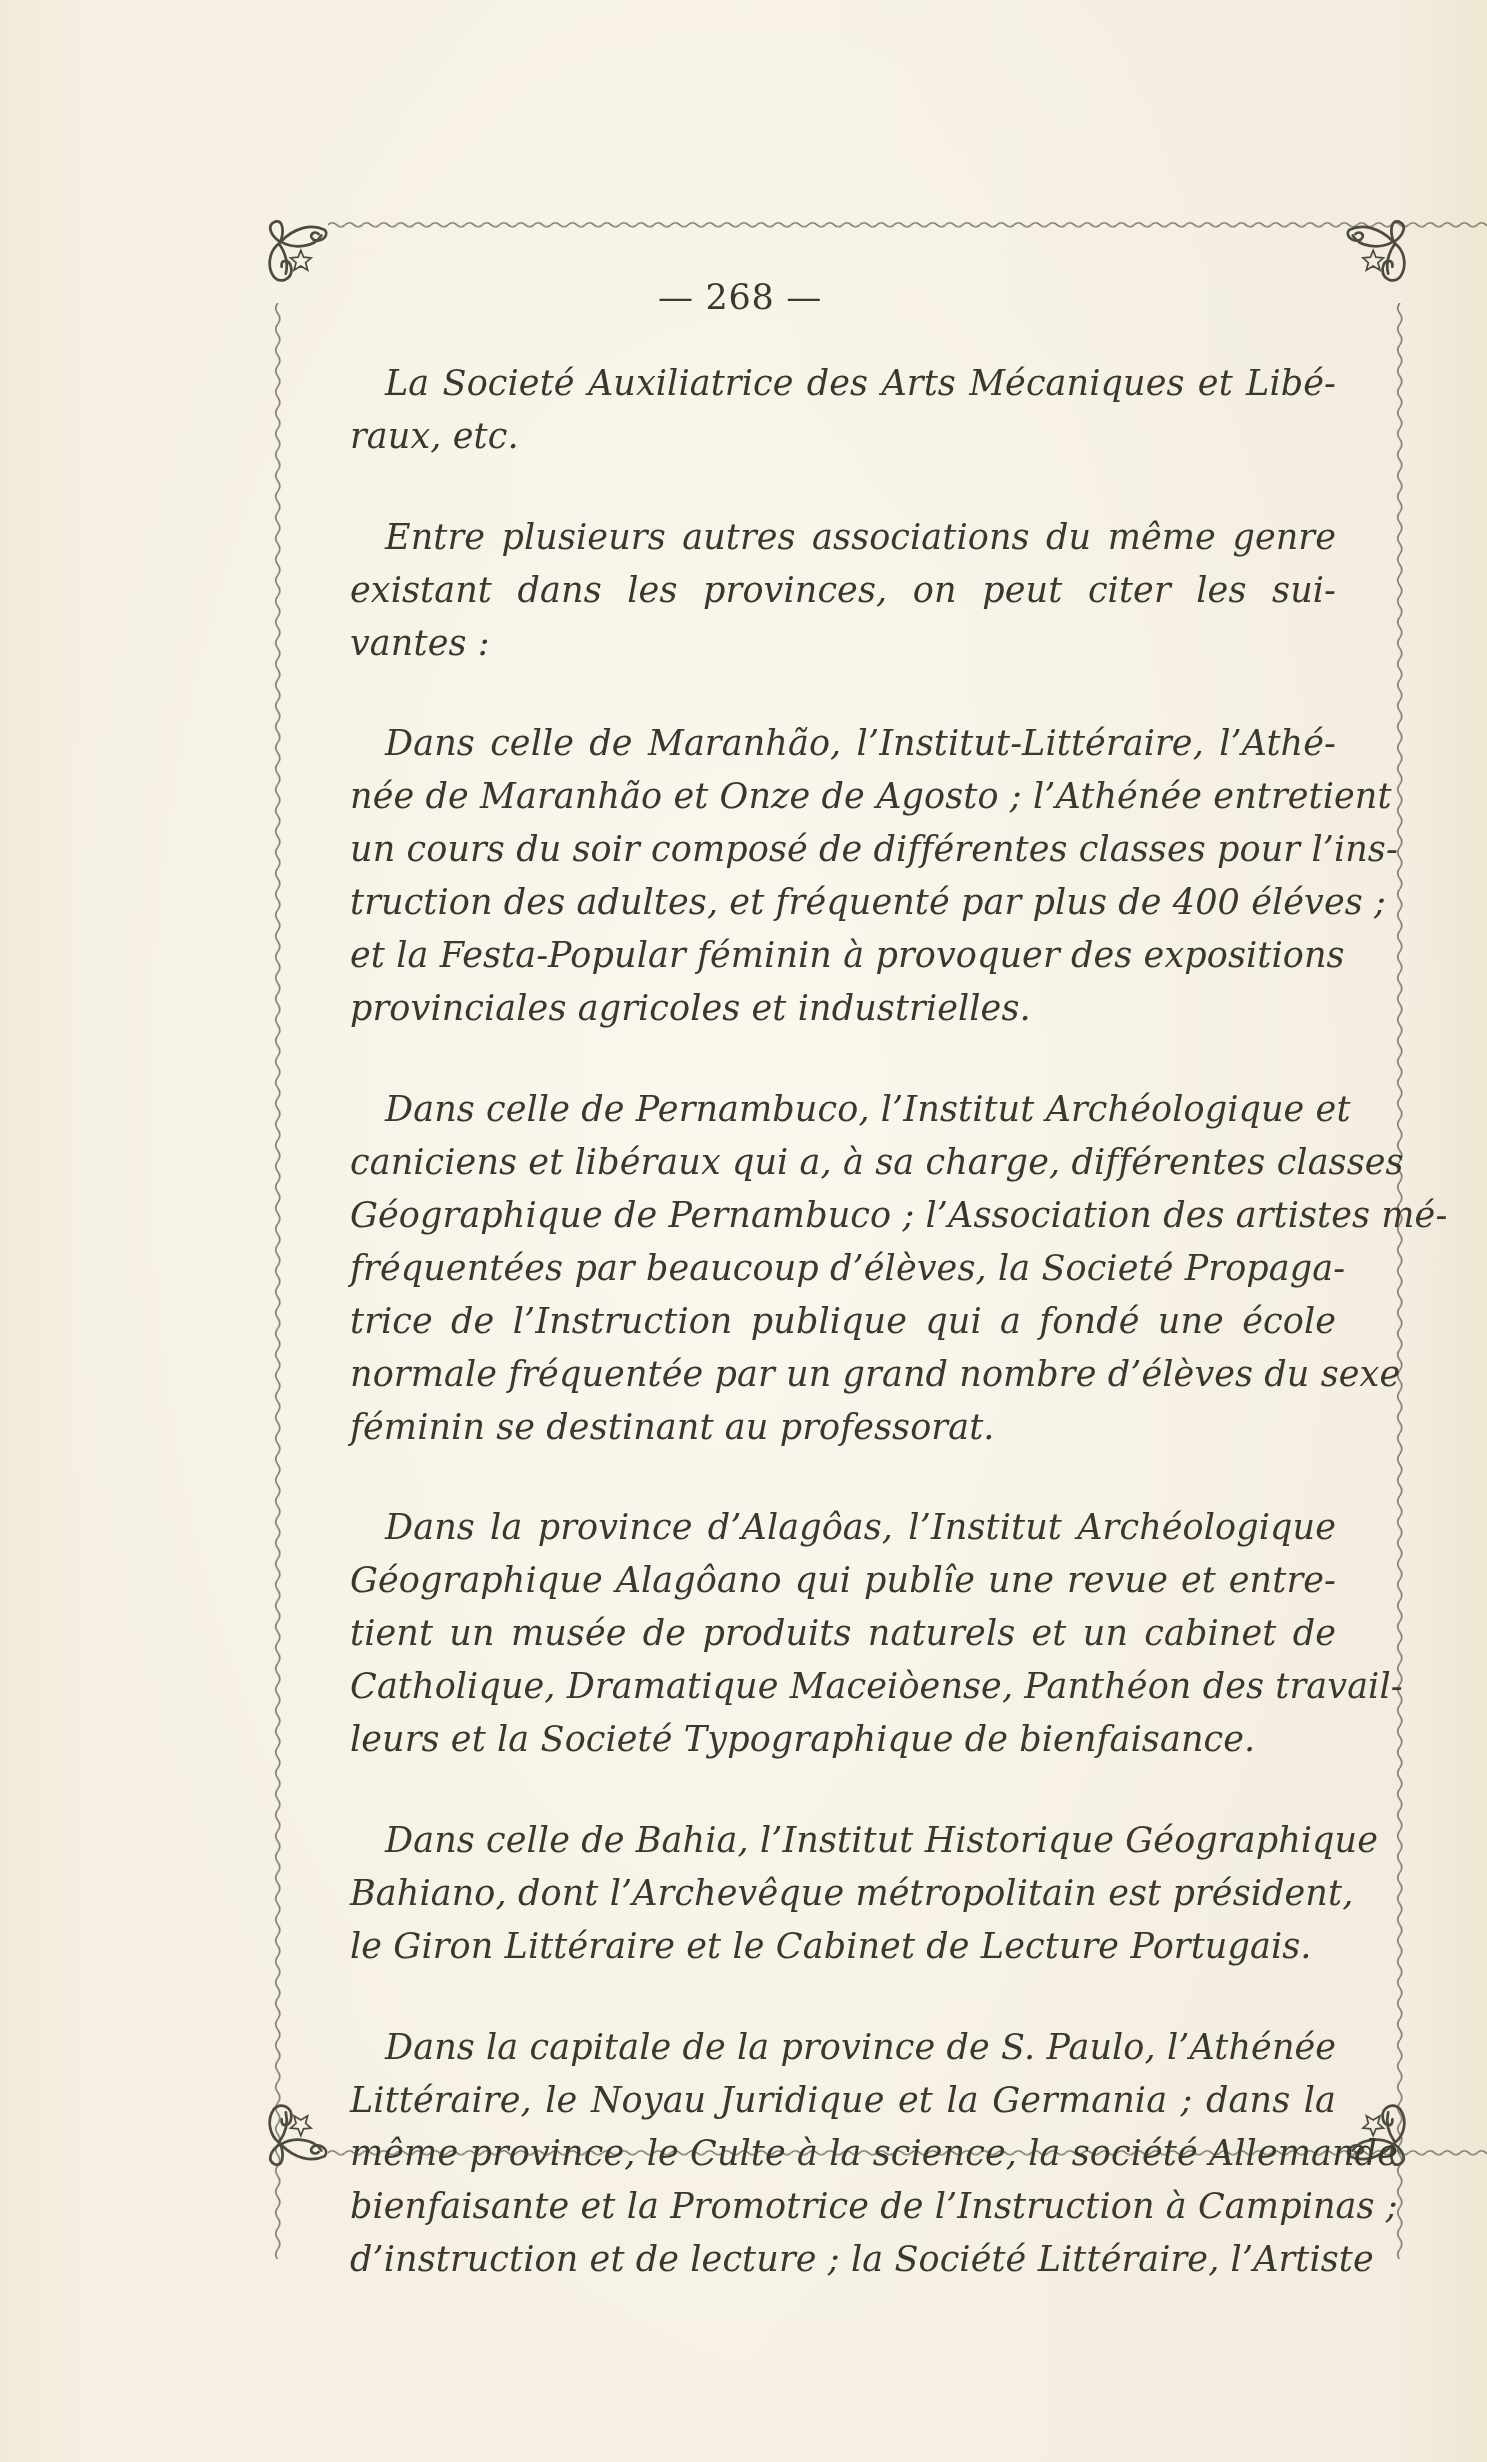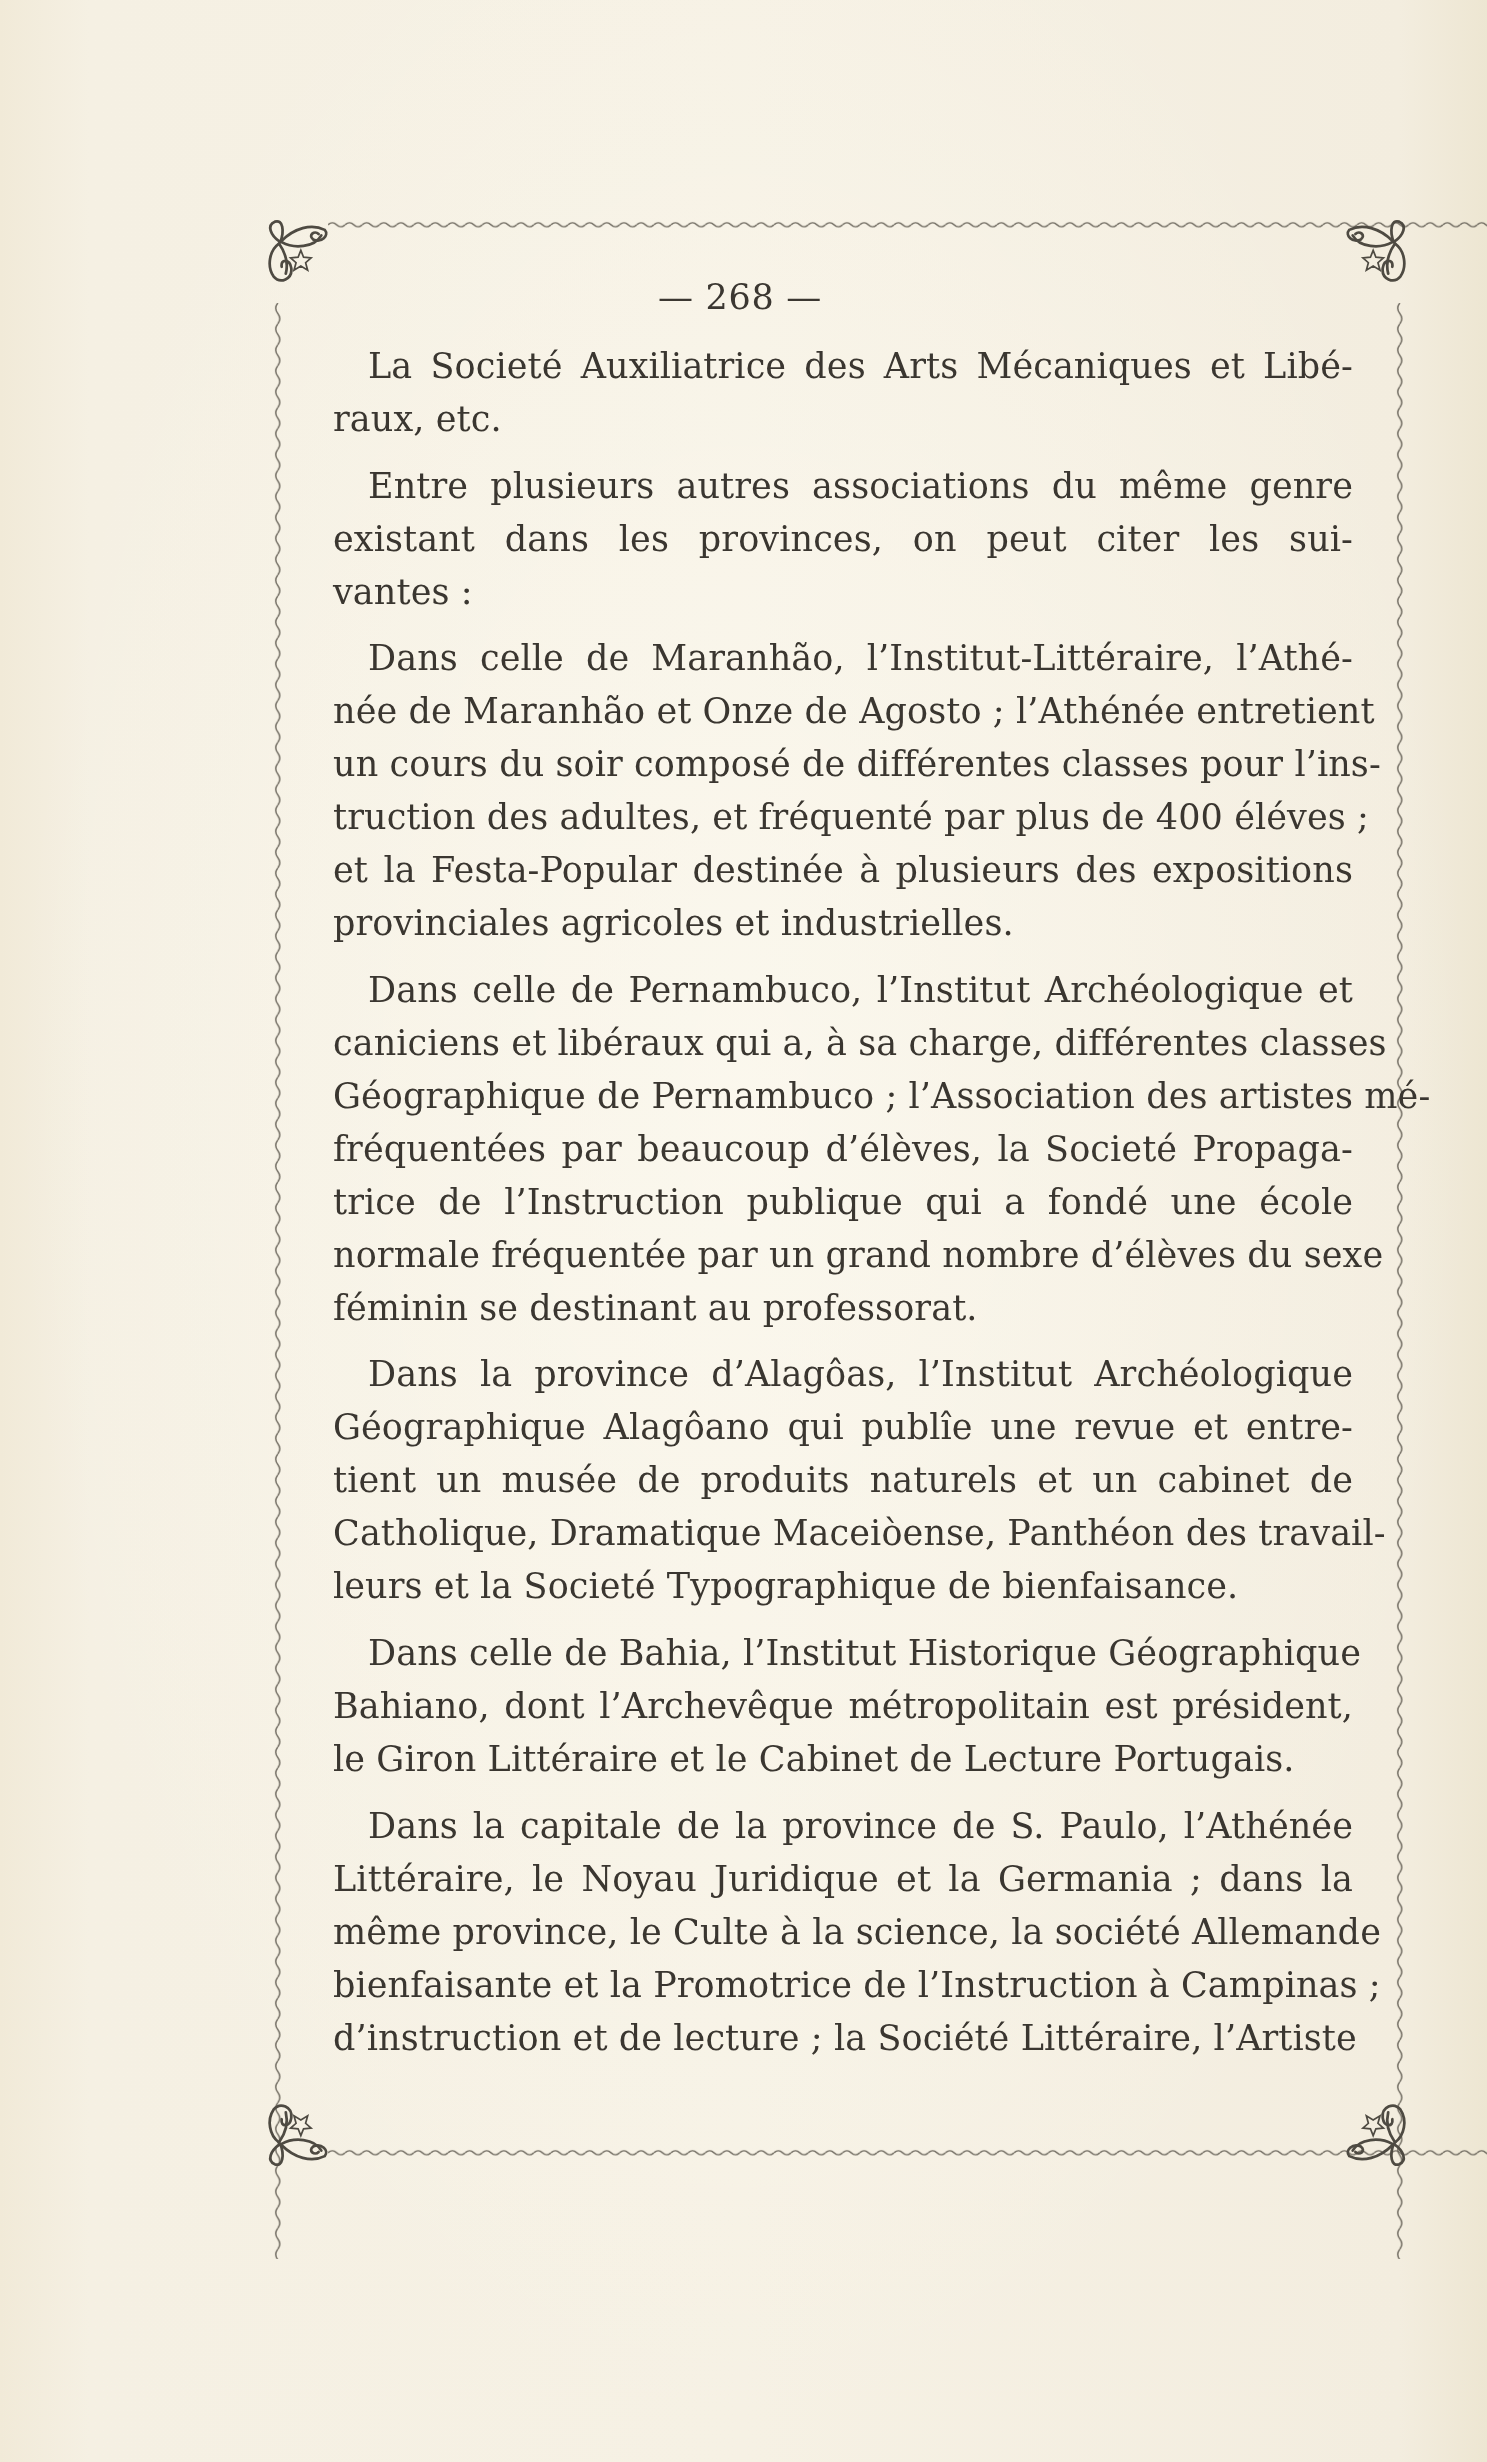--- a/index.html
+++ b/index.html
@@ -46,21 +46,21 @@
     text-align: center;
     font-size: 35px;
     letter-spacing: 0.7px;
     color: #3b3731;
   }
   .text-block {
     position: absolute;
     left: 333px; top: 340px;
     width: 1020px;
   }
-  .para { margin: 0; }
+  .para { margin: 17px; font-style: italic; }
   .line {
     display: block;
     height: 53px;
     line-height: 53px;
     font-size: 35px;
     text-align: justify;
     text-align-last: justify;
     white-space: nowrap;
     letter-spacing: 0.1px;
   }
@@ -154,21 +154,21 @@
     <span class="line">existant dans les provinces, on peut citer les sui-</span>
     <span class="line last">vantes :</span>
   </div>
   <div class="para-gap"></div>
 
   <div class="para">
     <span class="line indent">Dans celle de Maranhão, l’Institut-Littéraire, l’Athé-</span>
     <span class="line">née de Maranhão et Onze de Agosto ; l’Athénée entretient</span>
     <span class="line">un cours du soir composé de différentes classes pour l’ins-</span>
     <span class="line">truction des adultes, et fréquenté par plus de 400 éléves ;</span>
-    <span class="line">et la Festa-Popular destinée à plusieurs des expositions</span>
+    <span class="line">et la Festa-Popular féminin à provoquer des expositions</span>
     <span class="line last">provinciales agricoles et industrielles.</span>
   </div>
   <div class="para-gap"></div>
 
   <div class="para">
     <span class="line indent">Dans celle de Pernambuco, l’Institut Archéologique et</span>
     <span class="line">caniciens et libéraux qui a, à sa charge, différentes classes</span>
     <span class="line">Géographique de Pernambuco ; l’Association des artistes mé-</span>
     <span class="line">fréquentées par beaucoup d’élèves, la Societé Propaga-</span>
     <span class="line">trice de l’Instruction publique qui a fondé une école</span>

